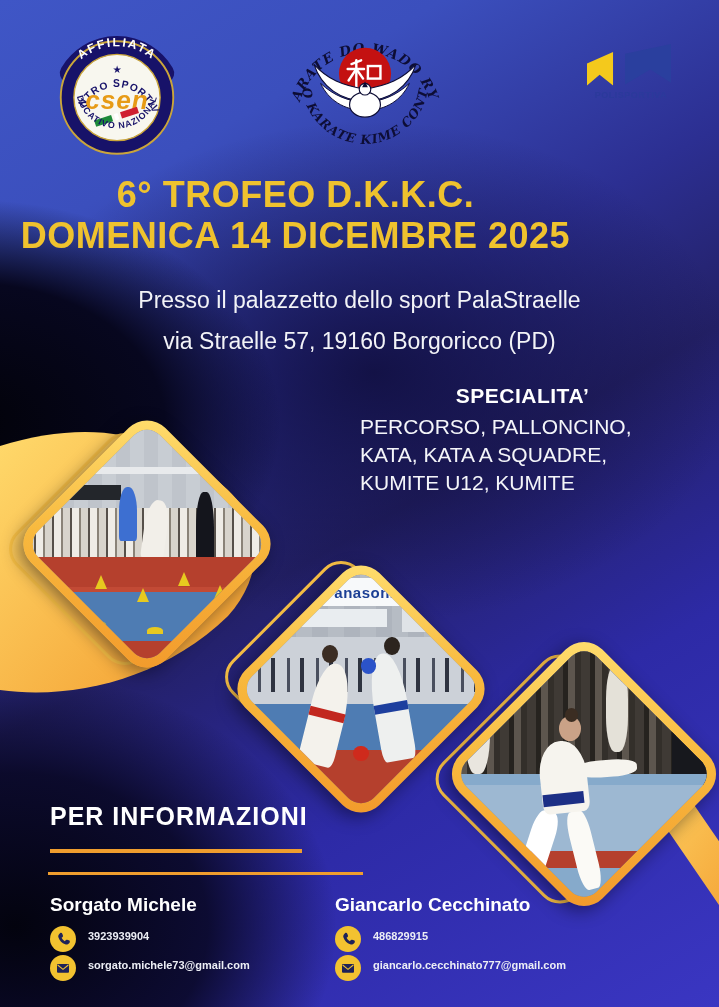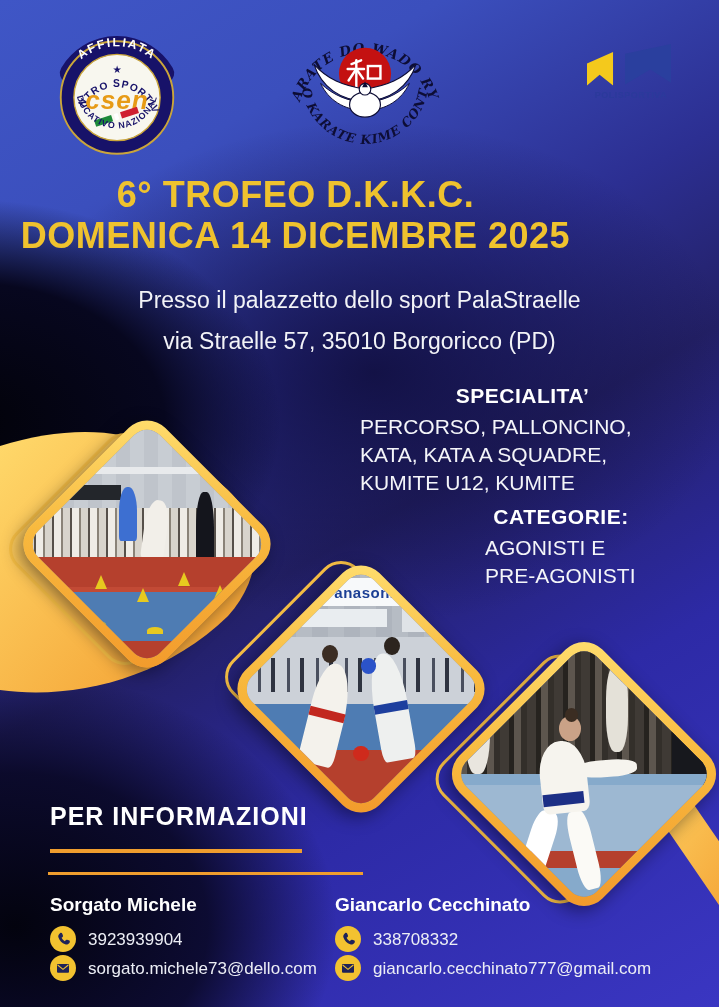--- a/index.html
+++ b/index.html
@@ -77,21 +77,21 @@
   .venue{left:0;top:280px;width:719px;text-align:center;color:#f2f3f7;font-size:23px;line-height:41px;}
   .spec{left:360px;top:384px;width:325px;}
   .spec .h,.cat .h{font-weight:bold;font-size:21px;letter-spacing:.5px;margin-bottom:5px;text-align:center;}
   .spec .t,.cat .t{font-size:21px;line-height:28px;color:#f4f5f9;}
   .cat{left:485px;top:505px;width:152px;}
   .info-h{left:50px;top:802px;font-size:25px;font-weight:bold;letter-spacing:1px;}
   .rule{position:absolute;background:#ef9d2e;z-index:4;}
   .contact-name{top:894px;font-size:19px;font-weight:bold;text-align:right;}
   .c-icon{position:absolute;width:26px;height:26px;border-radius:50%;background:#f2c230;z-index:4;
     display:flex;align-items:center;justify-content:center;}
-  .c-text{position:absolute;font-size:17px;color:#eceef5;z-index:4;}
+  .c-text{position:absolute;font-size:11px;color:#eceef5;z-index:4;font-weight:bold;}
   
   .tergola{left:565px;top:44px;width:132px;text-align:center;z-index:4;}
   .terg-shapes{height:46px;position:relative;}
   .terg-y{position:absolute;left:22px;top:8px;width:42px;height:38px;background:#f4c91c;
     clip-path:polygon(0 30%,62% 0,62% 88%,30% 60%,0 88%);}
   .terg-b{position:absolute;left:60px;top:0;width:46px;height:44px;background:#2a3f9e;
     clip-path:polygon(0 22%,100% 0,100% 88%,55% 58%,0 92%);}
   .terg-pol{font-size:9px;font-weight:bold;color:#2b3a9b;letter-spacing:.5px;background:rgba(244,201,28,.0);}
   .terg-band{margin-top:2px;background:#f4c91c;color:#2b3a9b;font-weight:bold;font-style:italic;
     font-size:19px;padding:3px 4px;border:1px solid #d9ab00;}
@@ -177,30 +177,26 @@
     </div>
     <div class="terg-pol">POLISPORTIVA</div>
   </div>
 
   <div class="abs layer title">
     <div>6° TROFEO D.K.K.C.</div>
     <div>DOMENICA 14 DICEMBRE 2025</div>
   </div>
   <div class="abs layer venue">
     <div>Presso il palazzetto dello sport PalaStraelle</div>
-    <div>via Straelle 57, 35010 Borgoricco (PD)</div>
+    <div>via Straelle 57, 19160 Borgoricco (PD)</div>
   </div>
 
   <div class="abs layer spec">
     <div class="h">SPECIALITA’</div>
     <div class="t">PERCORSO, PALLONCINO, KATA, KATA A SQUADRE, KUMITE U12, KUMITE</div>
-  </div>
-  <div class="abs layer cat">
-    <div class="h">CATEGORIE:</div>
-    <div class="t">AGONISTI E PRE-AGONISTI</div>
   </div>
 
   <div class="outline" style="left:36px;top:460px;width:172px;height:172px"></div>
   <div class="outline" style="left:252px;top:588px;width:172px;height:172px"></div>
   <div class="outline" style="left:465px;top:684px;width:184px;height:184px"></div>
 
   <div class="diamond" style="left:52px;top:449px;width:172px;height:172px" title="children obstacle course with cones on red-blue tatami">
     <div class="photo-mask">
       <div class="photo-content">
         <div class="p1-wall"></div>
@@ -276,29 +272,29 @@
         <path fill="#1e2258" d="M7.5,3.2 C9,2.2 10.6,2.8 11.1,4.4 L11.9,6.9 C12.2,7.9 11.8,8.9 10.9,9.5 L9.9,10.2 C10.9,12.5 12.6,14.2 14.9,15.2 L15.6,14.2 C16.2,13.3 17.2,12.9 18.2,13.2 L20.7,14 C22.3,14.5 22.8,16.1 21.8,17.6 C20.3,19.9 17.8,20.9 15.3,20 C10.3,18.2 7,14.9 5.2,9.9 C4.3,7.4 5.3,4.7 7.5,3.2 Z"></path>
       </svg>
   </div>
   <div class="c-text" style="left:88px;top:930px">3923939904</div>
   <div class="c-icon" style="left:50px;top:955px">
     <svg width="16" height="16" viewBox="0 0 24 24">
         <rect x="3" y="6" width="18" height="13" rx="1.5" fill="#1e2258"></rect>
         <polyline points="4,7.5 12,14 20,7.5" fill="none" stroke="#f2c230" stroke-width="1.6"></polyline>
       </svg>
   </div>
-  <div class="c-text" style="left:88px;top:959px">sorgato.michele73@dello.com</div>
+  <div class="c-text" style="left:88px;top:959px">sorgato.michele73@gmail.com</div>
 
   <div class="abs layer contact-name" style="left:335px">Giancarlo Cecchinato</div>
   <div class="c-icon" style="left:335px;top:926px">
     <svg width="16" height="16" viewBox="0 0 24 24">
         <path fill="#1e2258" d="M7.5,3.2 C9,2.2 10.6,2.8 11.1,4.4 L11.9,6.9 C12.2,7.9 11.8,8.9 10.9,9.5 L9.9,10.2 C10.9,12.5 12.6,14.2 14.9,15.2 L15.6,14.2 C16.2,13.3 17.2,12.9 18.2,13.2 L20.7,14 C22.3,14.5 22.8,16.1 21.8,17.6 C20.3,19.9 17.8,20.9 15.3,20 C10.3,18.2 7,14.9 5.2,9.9 C4.3,7.4 5.3,4.7 7.5,3.2 Z"></path>
       </svg>
   </div>
-  <div class="c-text" style="left:373px;top:930px">338708332</div>
+  <div class="c-text" style="left:373px;top:930px">486829915</div>
   <div class="c-icon" style="left:335px;top:955px">
     <svg width="16" height="16" viewBox="0 0 24 24">
         <rect x="3" y="6" width="18" height="13" rx="1.5" fill="#1e2258"></rect>
         <polyline points="4,7.5 12,14 20,7.5" fill="none" stroke="#f2c230" stroke-width="1.6"></polyline>
       </svg>
   </div>
   <div class="c-text" style="left:373px;top:959px">giancarlo.cecchinato777@gmail.com</div>
 
 </div>
 

